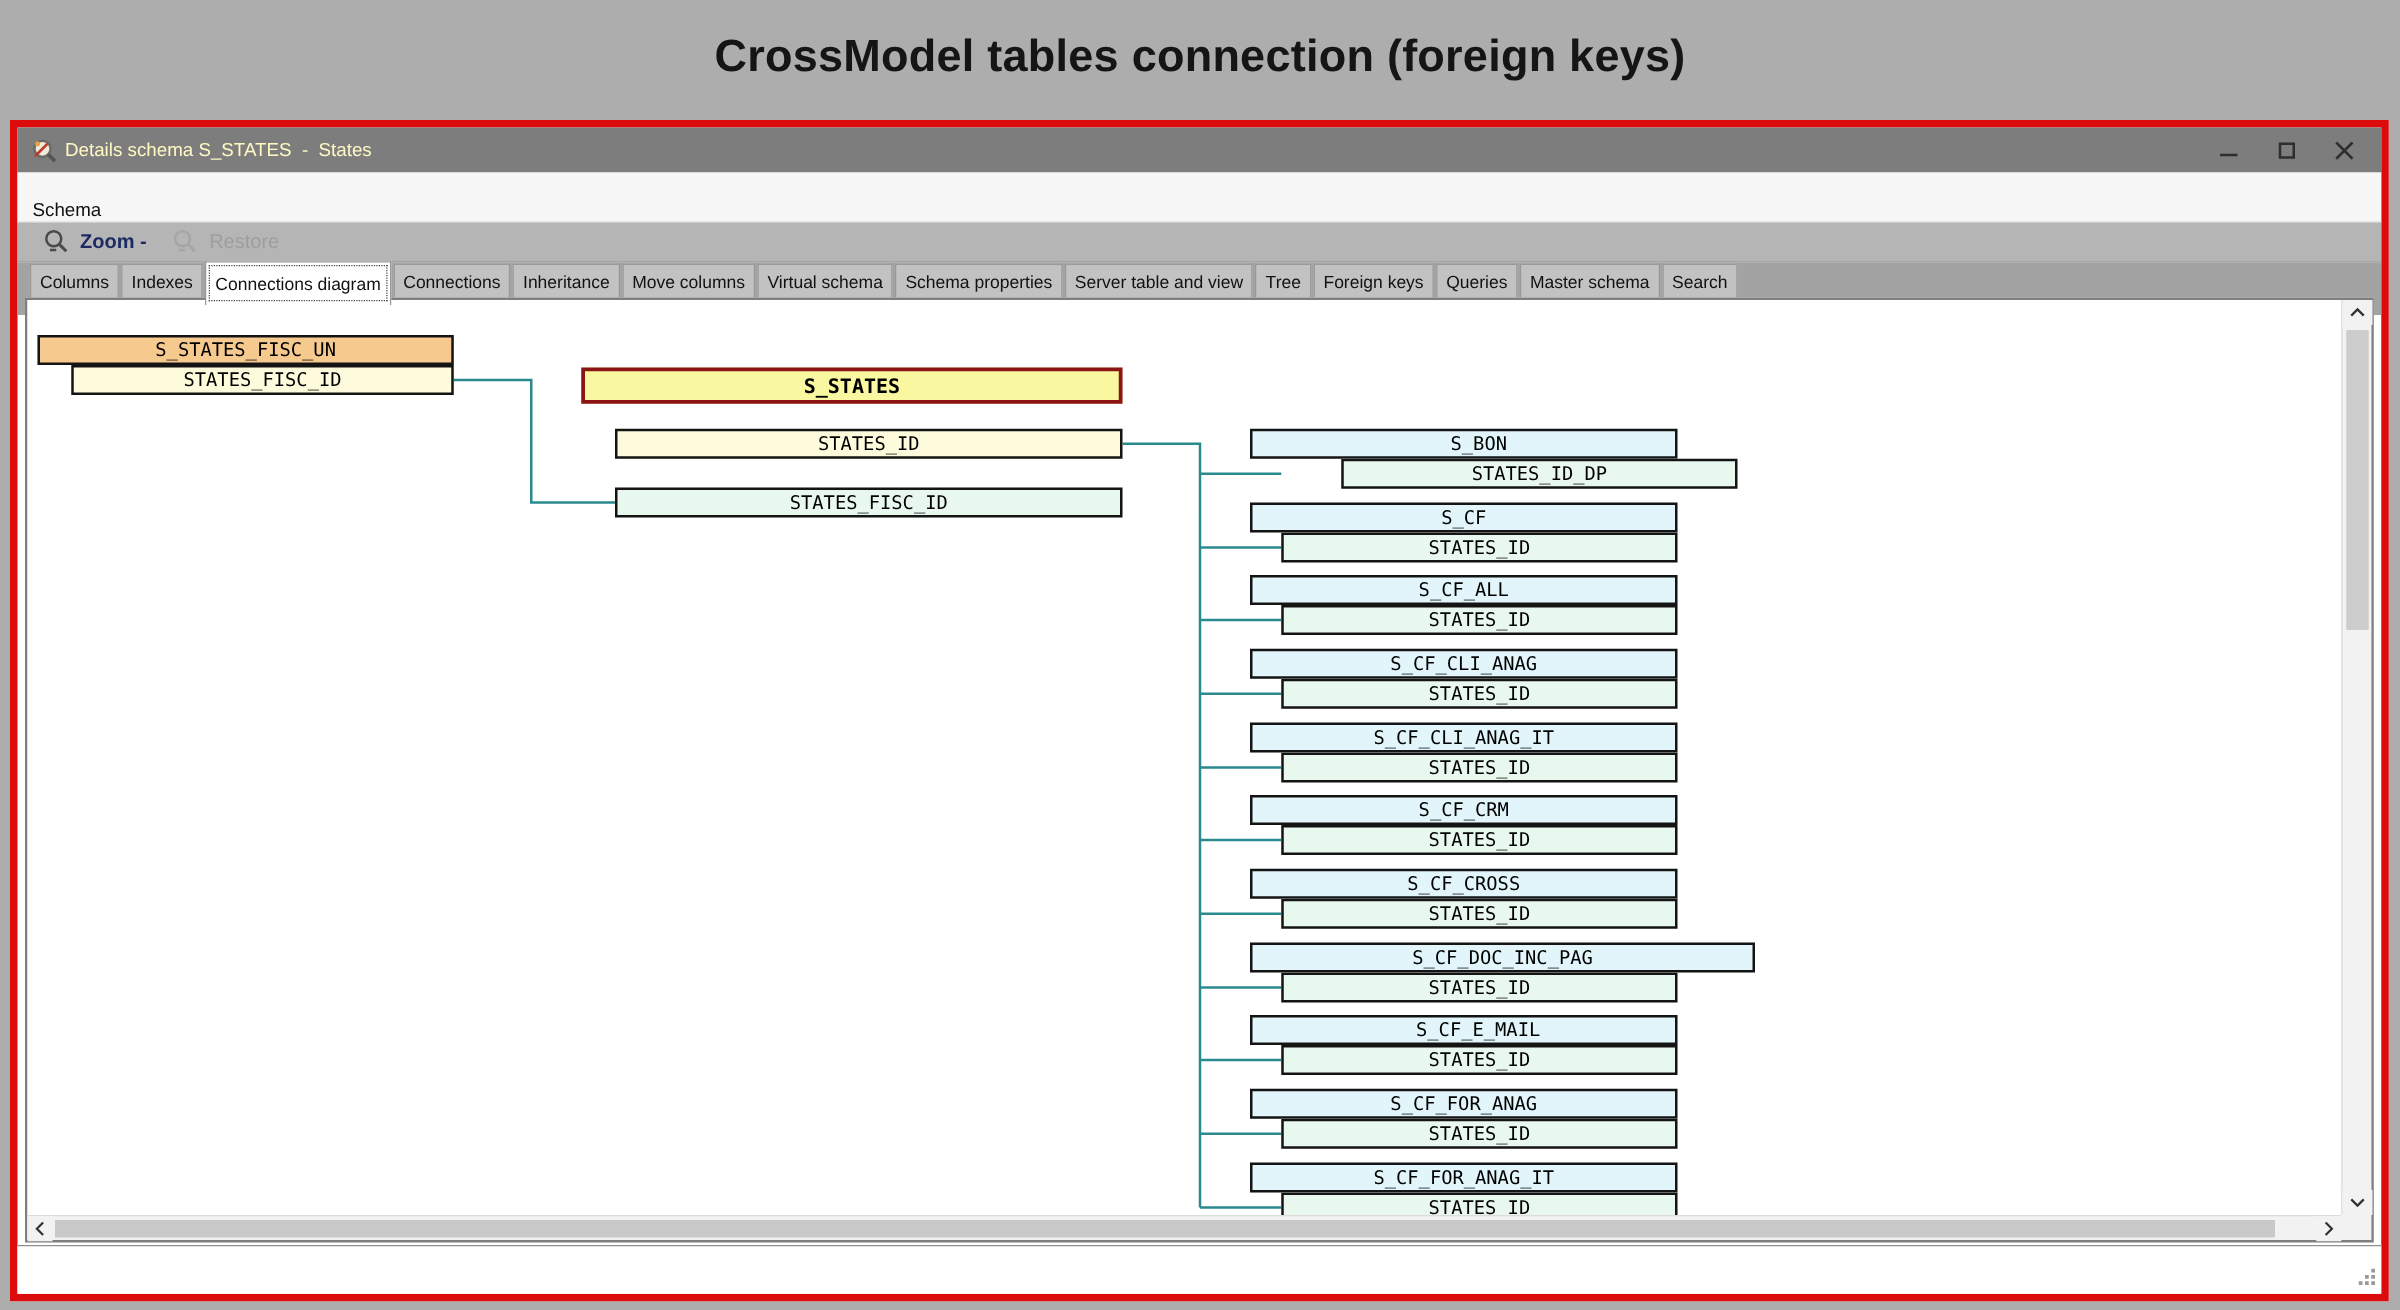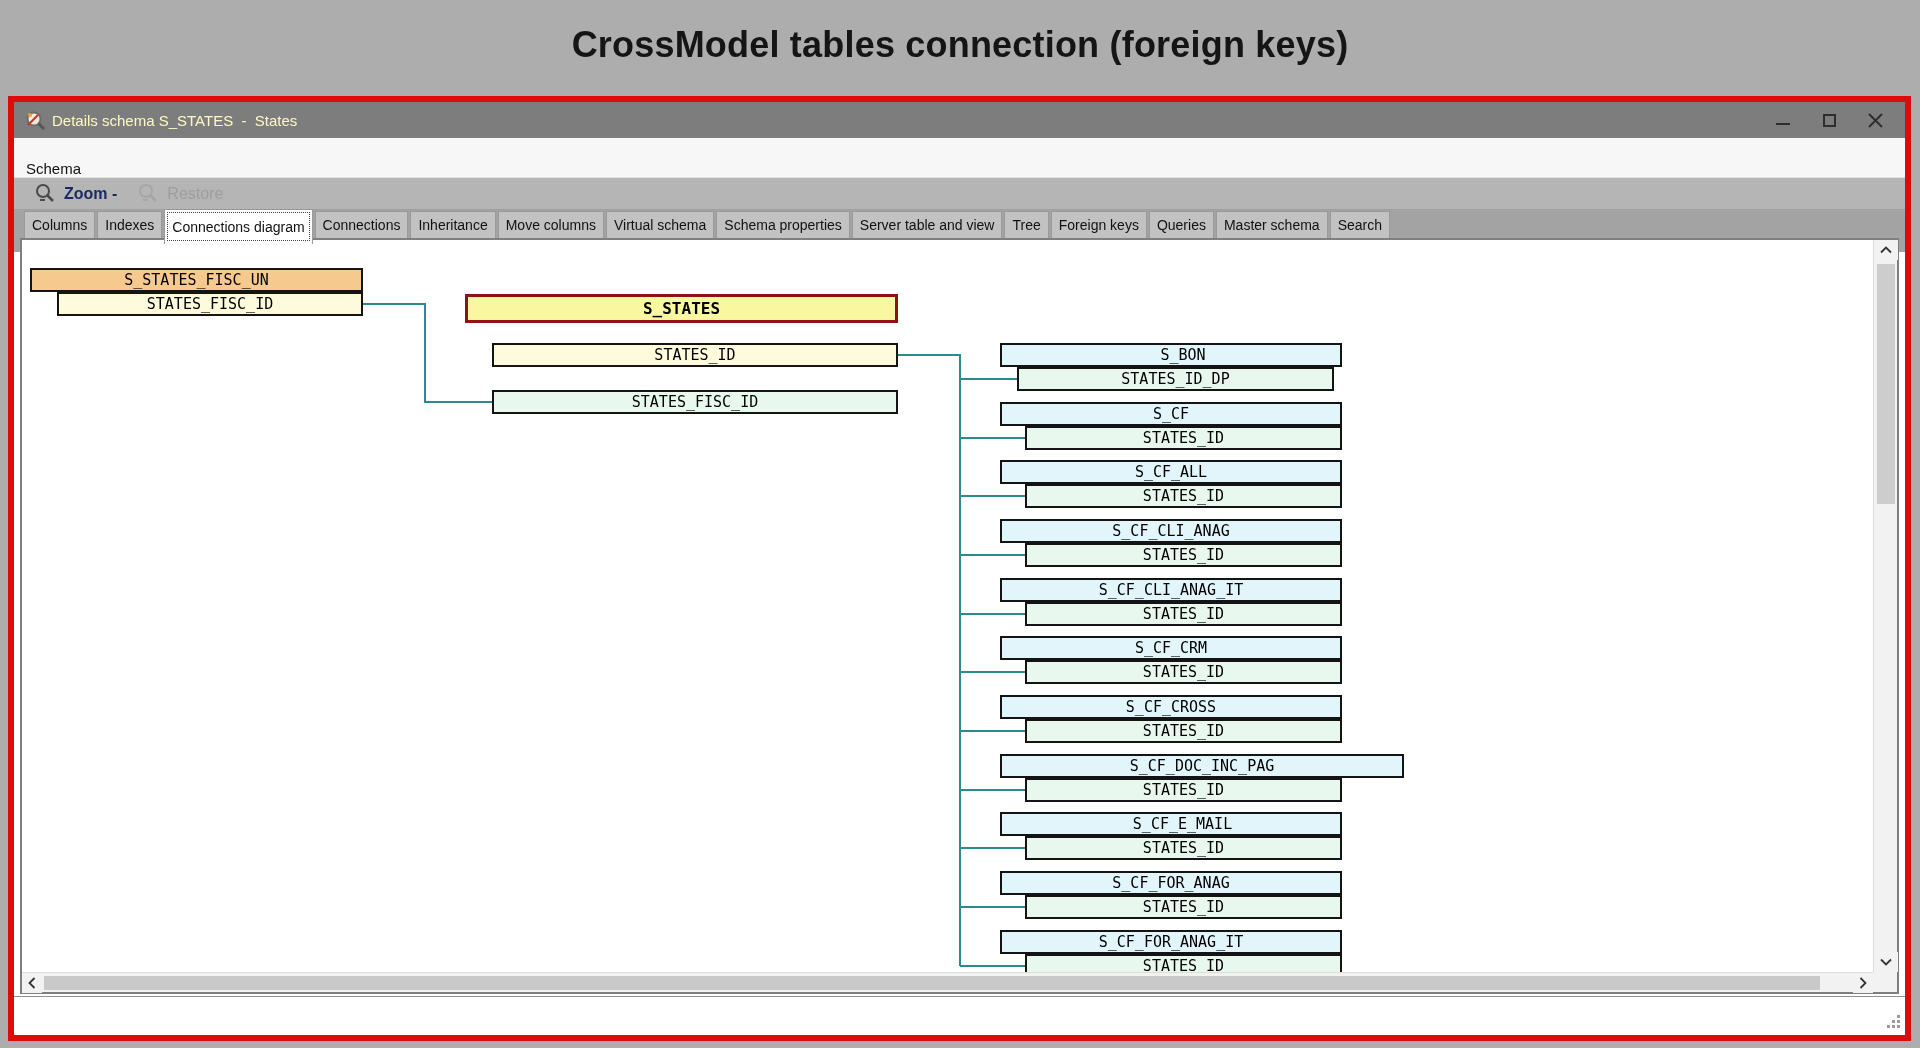--- a/index.html
+++ b/index.html
@@ -156,21 +156,21 @@
           <polyline points="938,608 1003,608" fill="none" stroke="#2a8a8e" stroke-width="2"></polyline>
           <polyline points="938,667 1003,667" fill="none" stroke="#2a8a8e" stroke-width="2"></polyline>
           <polyline points="938,726 1003,726" fill="none" stroke="#2a8a8e" stroke-width="2"></polyline>
         </svg>
     <div class="dbox t-orange" style="left: 8px; top: 28px; width: 333px; height: 24px; line-height: 20px;">S_STATES_FISC_UN</div>
         <div class="dbox t-cream" style="left: 35px; top: 52px; width: 306px; height: 24px; line-height: 20px;">STATES_FISC_ID</div>
         <div class="dbox t-focus" style="left: 443px; top: 54px; width: 433px; height: 29px; line-height: 23px;">S_STATES</div>
         <div class="dbox t-cream" style="left: 470px; top: 103px; width: 406px; height: 24px; line-height: 20px;">STATES_ID</div>
         <div class="dbox t-mint" style="left: 470px; top: 150px; width: 406px; height: 24px; line-height: 20px;">STATES_FISC_ID</div>
         <div class="dbox t-cyan" style="left: 978px; top: 103px; width: 342px; height: 24px; line-height: 20px; padding-left: 24px;">S_BON</div>
-        <div class="dbox t-mint" style="left: 995px; top: 127px; width: 317px; height: 24px; line-height: 20px;">STATES_ID_DP</div>
+        <div class="dbox t-mint" style="left: 1051px; top: 127px; width: 317px; height: 24px; line-height: 20px;">STATES_ID_DP</div>
         <div class="dbox t-cyan" style="left: 978px; top: 162px; width: 342px; height: 24px; line-height: 20px;">S_CF</div>
         <div class="dbox t-mint" style="left: 1003px; top: 186px; width: 317px; height: 24px; line-height: 20px;">STATES_ID</div>
         <div class="dbox t-cyan" style="left: 978px; top: 220px; width: 342px; height: 24px; line-height: 20px;">S_CF_ALL</div>
         <div class="dbox t-mint" style="left: 1003px; top: 244px; width: 317px; height: 24px; line-height: 20px;">STATES_ID</div>
         <div class="dbox t-cyan" style="left: 978px; top: 279px; width: 342px; height: 24px; line-height: 20px;">S_CF_CLI_ANAG</div>
         <div class="dbox t-mint" style="left: 1003px; top: 303px; width: 317px; height: 24px; line-height: 20px;">STATES_ID</div>
         <div class="dbox t-cyan" style="left: 978px; top: 338px; width: 342px; height: 24px; line-height: 20px;">S_CF_CLI_ANAG_IT</div>
         <div class="dbox t-mint" style="left: 1003px; top: 362px; width: 317px; height: 24px; line-height: 20px;">STATES_ID</div>
         <div class="dbox t-cyan" style="left: 978px; top: 396px; width: 342px; height: 24px; line-height: 20px;">S_CF_CRM</div>
         <div class="dbox t-mint" style="left: 1003px; top: 420px; width: 317px; height: 24px; line-height: 20px;">STATES_ID</div>

